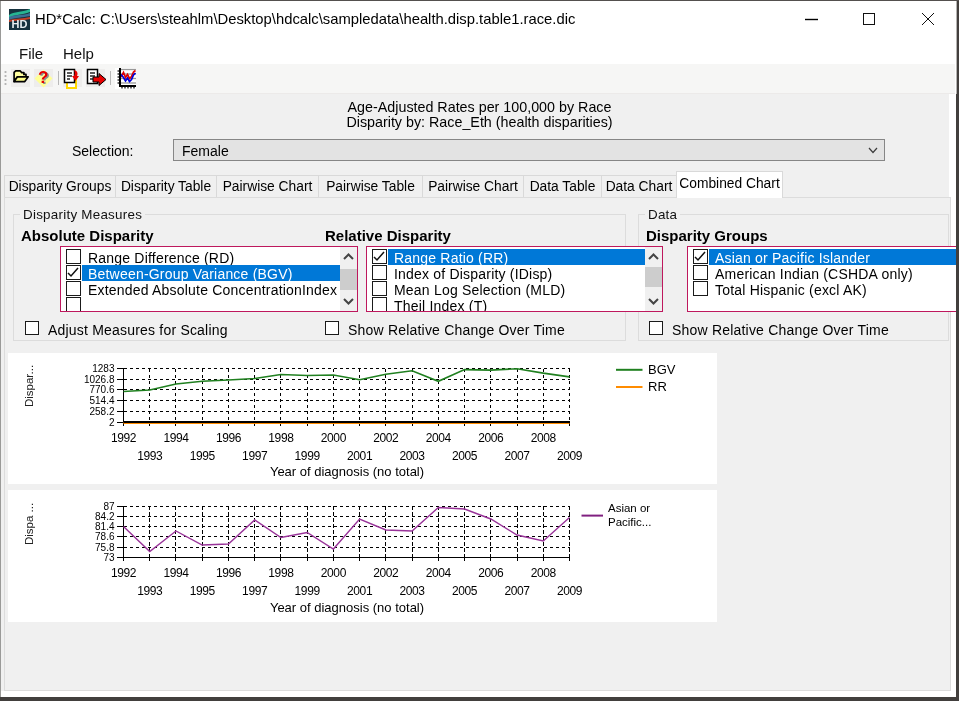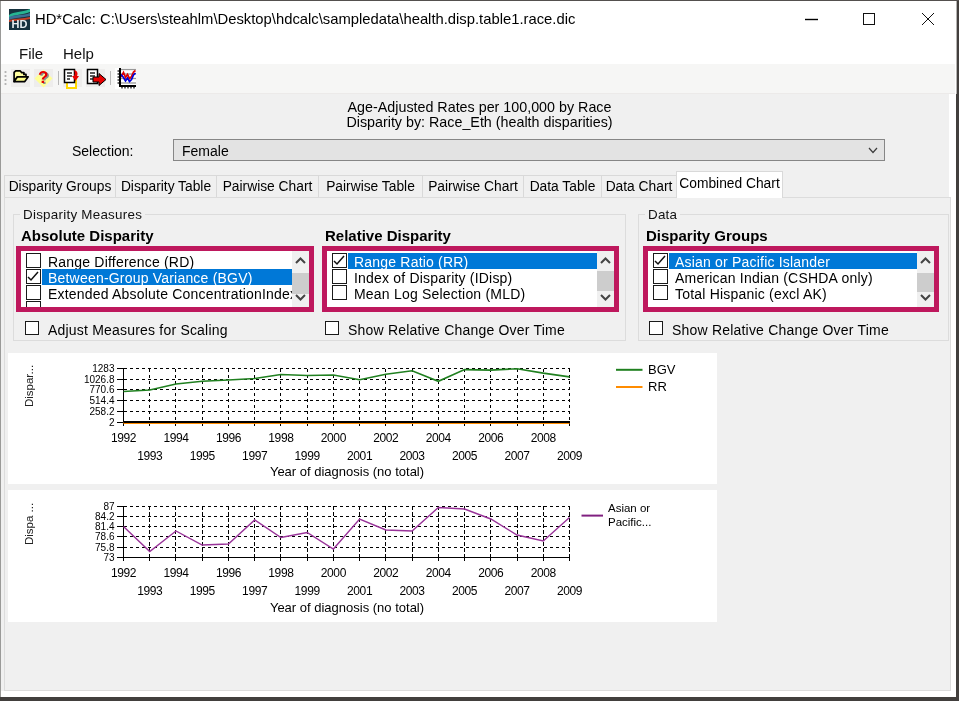--- a/index.html
+++ b/index.html
@@ -30,21 +30,21 @@
   #combo-text{left:8px;top:3px;font-size:14px;color:#000;position:absolute;}
   
   .tab{top:175px;height:22px;background:#f0f0f0;border:1px solid #d9d9d9;border-bottom:none;box-sizing:border-box;font-size:13.8px;color:#000;text-align:center;}
   #tab-sel{top:171px;height:27px;background:#ffffff;border:1px solid #d9d9d9;border-bottom:none;box-sizing:border-box;font-size:13.8px;text-align:center;z-index:3;}
   #pane{left:4px;top:197px;width:947px;height:494px;background:#f0f0f0;border:1px solid #dcdcdc;box-sizing:border-box;}
   
   .gbox{border:1px solid #dcdcdc;box-sizing:border-box;}
   .gbox-label{font-size:13.4px;letter-spacing:0.25px;color:#111;background:#f0f0f0;padding:0 3px;}
   .bold-h{font-size:15px;font-weight:bold;color:#000;}
   
-  .lbox{background:#ffffff;border:5px solid #be185d;box-sizing:border-box;overflow:hidden;}
+  .lbox{background:#ffffff;border:1px solid #be185d;box-sizing:border-box;overflow:hidden;margin-left:44px;}
   .lrow{position:absolute;left:1px;height:16px;width:100%;}
   .lrow .cb{position:absolute;left:4px;top:0px;width:15px;height:15px;background:#fff;border:1.8px solid #1a1a1a;box-sizing:border-box;}
   .ltext{position:absolute;left:26px;top:0.5px;font-size:14px;letter-spacing:0.2px;color:#000;white-space:pre;}
   .lsel{position:absolute;left:20px;right:0;top:0;height:16px;background:#0078d7;}
   .lseltext{position:absolute;left:6px;top:0.5px;font-size:14px;letter-spacing:0.2px;color:#fff;white-space:pre;}
   
   .sbar{position:absolute;top:0px;right:0px;width:17px;bottom:0px;background:#f0f0f0;}
   .sthumb{position:absolute;left:0px;width:17px;background:#cdcdcd;}
   
   .cbrow-cb{width:14px;height:14px;background:#fff;border:1px solid #1a1a1a;box-sizing:border-box;}
@@ -210,20 +210,24 @@
         <path d="M1,6 L4,9 L11,1" fill="none" stroke="#111" stroke-width="1.5"></path>
       </svg>
     </div>
   <div class="lrow" style="top:18px;">
       <span class="cb"></span>
       <span class="ltext">Index of Disparity (IDisp)</span>
     </div>
   <div class="lrow" style="top:34px;">
       <span class="cb"></span>
       <span class="ltext">Mean Log Selection (MLD)</span>
+    </div>
+  <div class="lrow" style="top:50px;">
+      <span class="cb"></span>
+      <span class="ltext">Theil Index (T)</span>
     </div>
   <div class="sbar">
     <svg style="position:absolute;left:3px;top:6px" width="11" height="7">
         <path d="M1,6 L5.5,1.5 L10,6" fill="none" stroke="#444" stroke-width="2"></path>
       </svg>
     <div class="sthumb" style="top:20px;height:20px;"></div>
     <svg style="position:absolute;left:3px;bottom:6px" width="11" height="7">
         <path d="M1,1 L5.5,5.5 L10,1" fill="none" stroke="#444" stroke-width="2"></path>
       </svg>
   </div>

